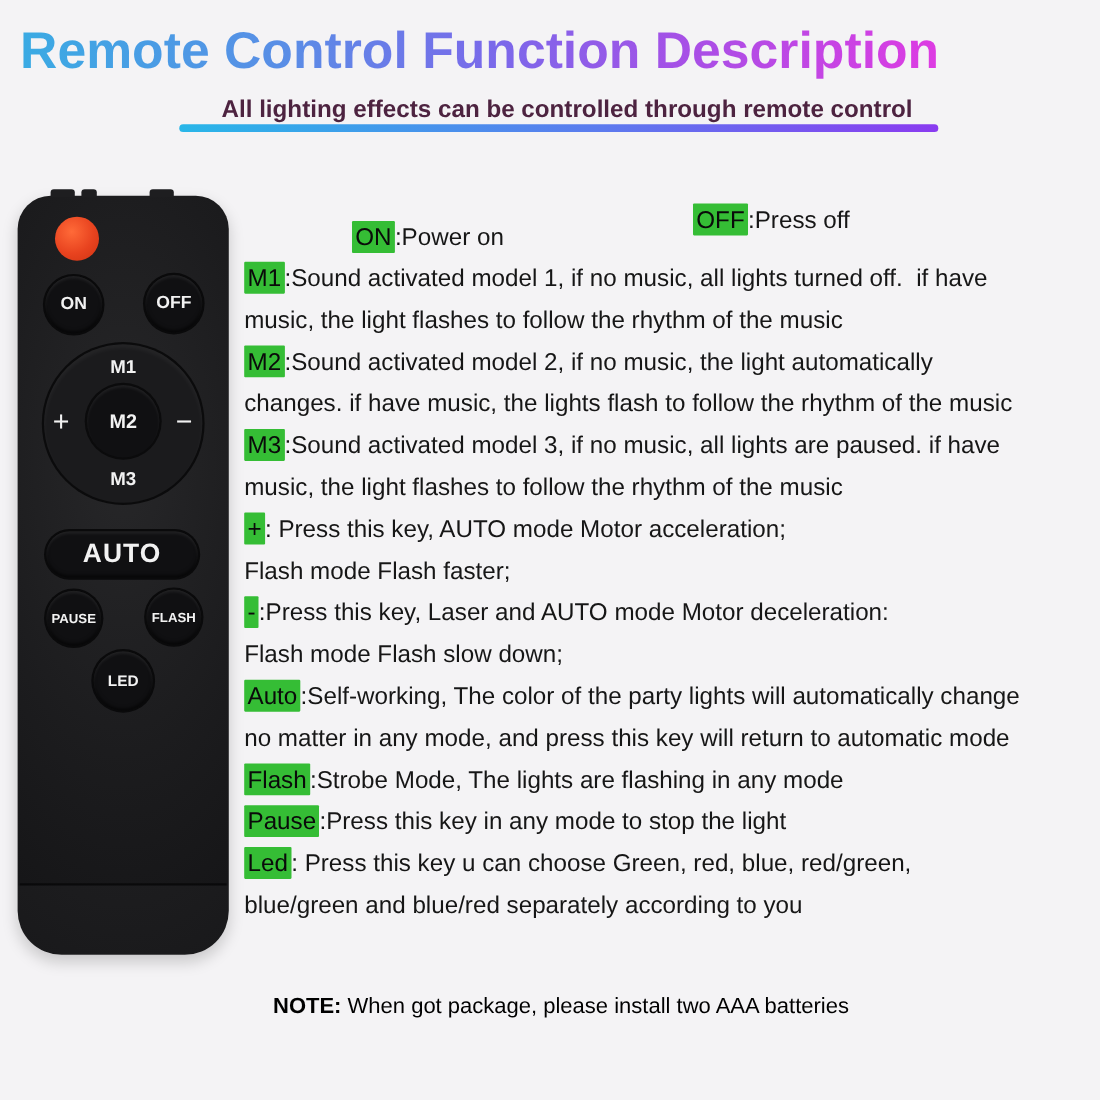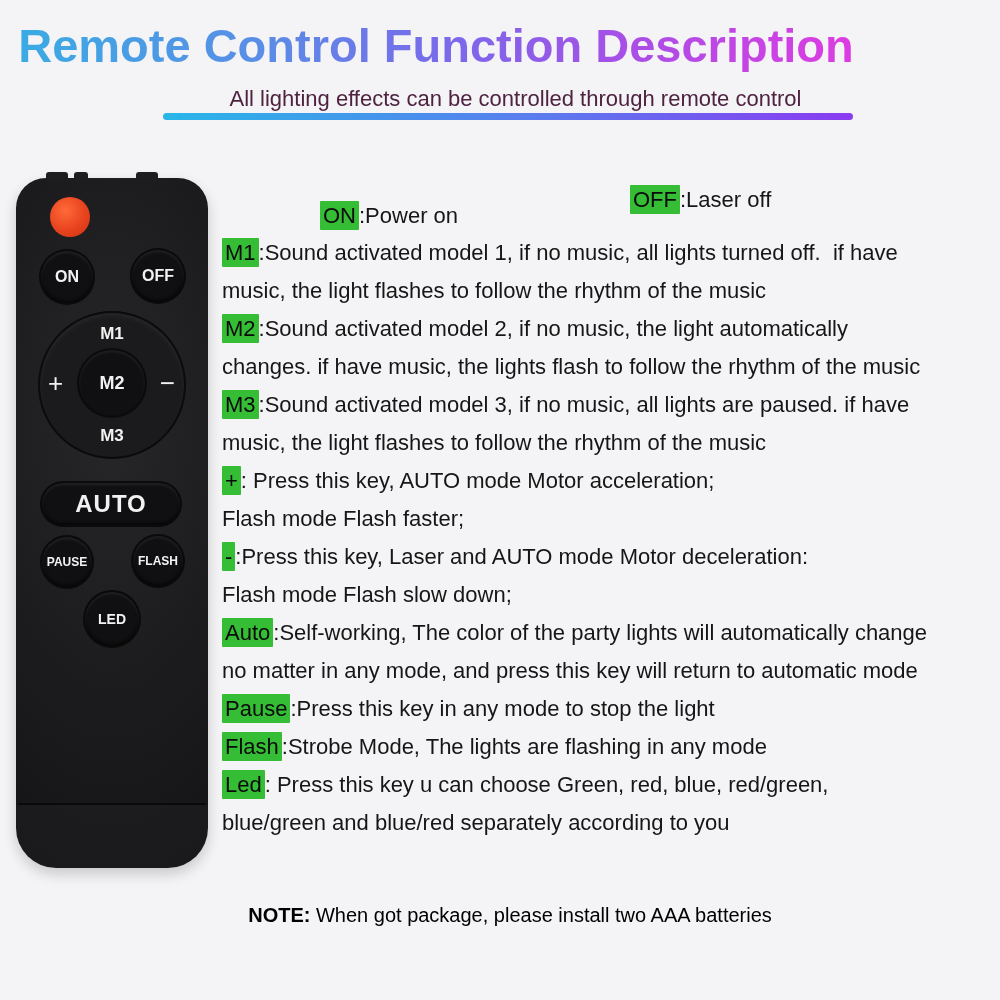--- a/index.html
+++ b/index.html
@@ -16,21 +16,21 @@
     position:absolute; top:18px; left:0; width:872px;
     text-align:center;
     font-size:47px; font-weight:bold; letter-spacing:0;
     background:linear-gradient(90deg,#38ade3 0%,#5a8de6 30%,#7b68ea 52%,#a84fe6 72%,#e23ae2 100%);
     -webkit-background-clip:text; background-clip:text;
     -webkit-text-fill-color:transparent; color:transparent;
     white-space:nowrap;
   }
   .subtitle {
     position:absolute; top:86px; left:0; width:1000px;
-    text-align:center; font-size:22px; font-weight:normal;
+    text-align:center; font-size:22px; font-weight:bold;
     color:#4d2340; white-space:nowrap;padding-left:31px;
   }
   .underline-bar {
     position:absolute; top:113px; left:163px;
     width:690px; height:7px; border-radius:4px;
     background:linear-gradient(90deg,#29b6e8 0%,#5b7bee 55%,#8a3bf0 100%);
   }
 
   
   .remote {
@@ -156,21 +156,21 @@
   <div class="rbtn btn-flash">FLASH</div>
   <div class="rbtn btn-led">LED</div>
 
   <div class="seam"></div>
   <div class="bottom-shade"></div>
 </div>
 
 <div class="desc-col">
   <div class="on-row">
     <span class="on-group"><span class="chip">ON</span><span>:Power on</span></span>
-    <span class="off-group"><span class="chip">OFF</span><span>:Laser off</span></span>
+    <span class="off-group"><span class="chip">OFF</span><span>:Press off</span></span>
   </div>
   <div id="lines-container">
   <div class="tline"><span class="chip">M1</span><span>:Sound activated model 1, if no music, all lights turned off.  if have</span></div>
 
   <div class="tline"><span>music, the light flashes to follow the rhythm of the music</span></div>
 
   <div class="tline"><span class="chip">M2</span><span>:Sound activated model 2, if no music, the light automatically</span></div>
 
   <div class="tline"><span>changes. if have music, the lights flash to follow the rhythm of the music</span></div>
 
@@ -183,23 +183,23 @@
   <div class="tline"><span>Flash mode Flash faster;</span></div>
 
   <div class="tline"><span class="chip">-</span><span>:Press this key, Laser and AUTO mode Motor deceleration:</span></div>
 
   <div class="tline"><span>Flash mode Flash slow down;</span></div>
 
   <div class="tline"><span class="chip">Auto</span><span>:Self-working, The color of the party lights will automatically change</span></div>
 
   <div class="tline"><span>no matter in any mode, and press this key will return to automatic mode</span></div>
 
+  <div class="tline"><span class="chip">Flash</span><span>:Strobe Mode, The lights are flashing in any mode</span></div>
+
   <div class="tline"><span class="chip">Pause</span><span>:Press this key in any mode to stop the light</span></div>
-
-  <div class="tline"><span class="chip">Flash</span><span>:Strobe Mode, The lights are flashing in any mode</span></div>
 
   <div class="tline"><span class="chip">Led</span><span>: Press this key u can choose Green, red, blue, red/green,</span></div>
 
   <div class="tline"><span>blue/green and blue/red separately according to you</span></div>
 </div>
 </div>
 
 <div class="note">
   <div><b>NOTE:</b><span> When got package, please install two AAA batteries</span></div>
 </div>

